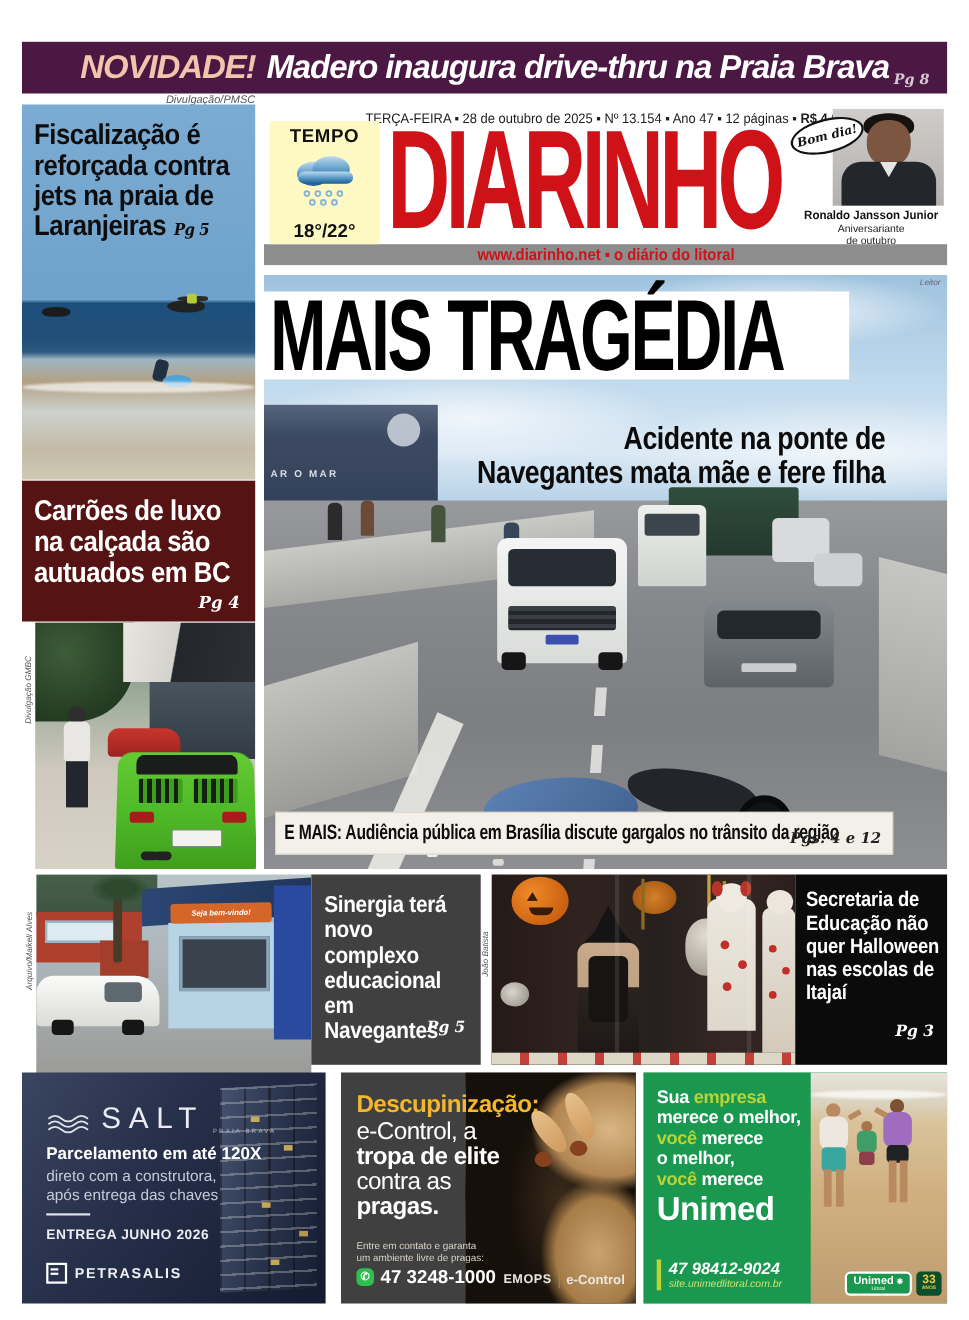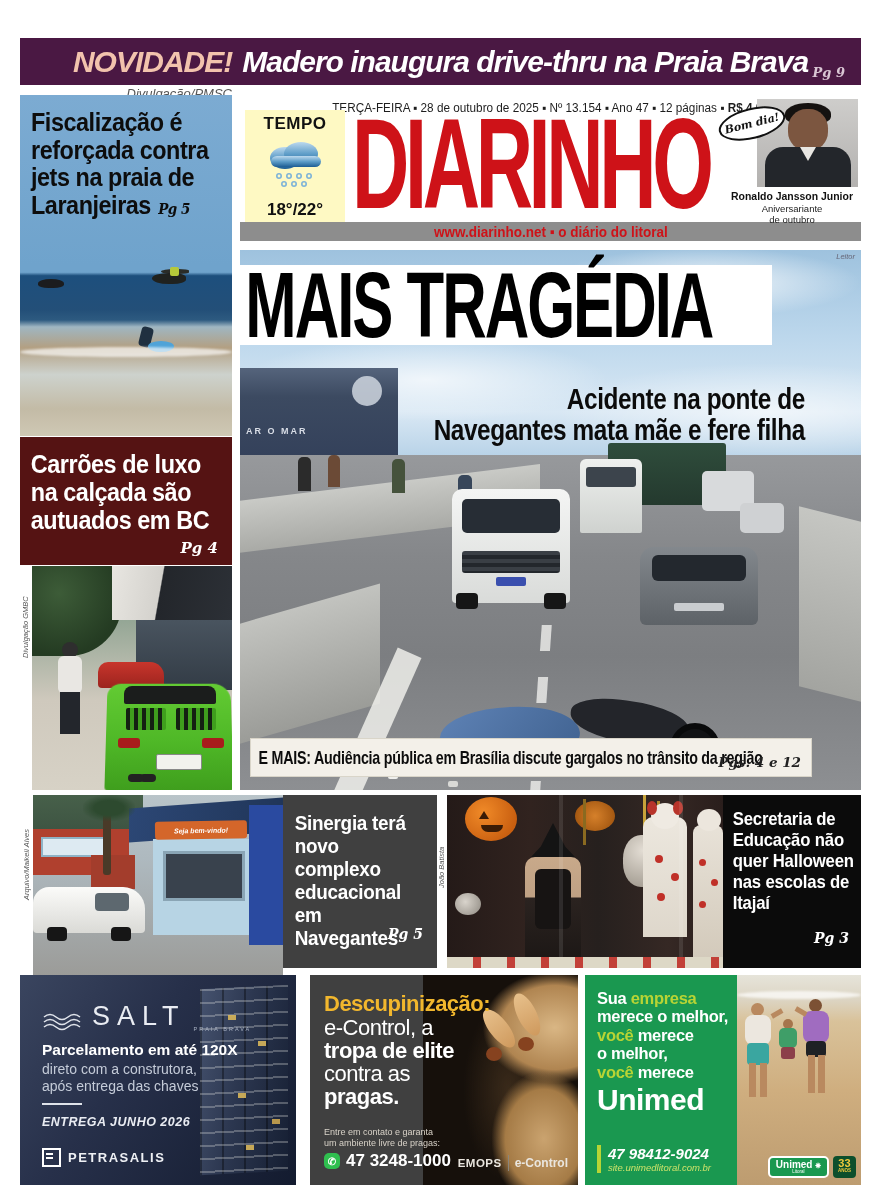--- a/index.html
+++ b/index.html
@@ -1,20 +1,20 @@
 <!DOCTYPE html>
 <html><head>
 <meta charset="utf-8">
 <style>
   html,body{margin:0;padding:0;background:#e9e9e9;}
   #page{position:relative;width:881px;height:1200px;background:#ffffff;overflow:hidden;
         font-family:"Liberation Sans",sans-serif;color:#111;}
   .abs{position:absolute;}
   .pg{font-family:"DejaVu Serif",serif;font-style:italic;font-weight:bold;}
-  .credit{font-style:italic;font-size:13px;color:#555;}
+  .credit{font-style:italic;font-size:10px;color:#555;}
   .vcredit{writing-mode:vertical-rl;transform:rotate(180deg);font-style:italic;font-size:7.5px;color:#555;}
   .cond{transform-origin:left top;display:inline-block;white-space:normal;}
 
   
   .banner{left:20px;top:38px;width:841px;height:47px;background:#4a1843;display:flex;align-items:center;justify-content:center;}
   .banner-hl{color:#f2c3ad;font-weight:900;font-style:italic;font-size:30px;letter-spacing:-1px;margin-right:10px;}
   .banner-tx{color:#ffffff;font-weight:900;font-style:italic;font-size:30px;letter-spacing:-1px;}
   .banner-pg{position:absolute;right:16px;bottom:5px;color:#d9c6d4;font-size:13px;}
 
   
@@ -85,21 +85,21 @@
 
   
   .salt{left:20px;top:975px;width:276px;height:210px;background:linear-gradient(125deg,#3a455f 0%,#27304a 40%,#131b2f 100%);color:#e9ecf2;overflow:hidden;}
   .salt-brand{position:absolute;left:22px;top:26px;display:flex;align-items:flex-end;}
   .salt-name{font-size:27px;letter-spacing:7px;color:#e9ecf2;margin-left:10px;font-weight:normal;}
   .salt-sub{font-size:5.5px;letter-spacing:2px;color:#aab3c4;margin-left:8px;margin-top:10px;}
   .salt-offer1{position:absolute;left:22px;top:66px;font-weight:bold;font-size:15.5px;color:#fff;}
   .salt-offer2{position:absolute;left:22px;top:86px;font-size:14px;color:#c4cbd8;}
   .salt-offer3{position:absolute;left:22px;top:103px;font-size:14px;color:#c4cbd8;}
   .salt-div{position:absolute;left:22px;top:128px;width:40px;height:2px;background:#dfe3ea;}
-  .salt-delivery{position:absolute;left:22px;top:140px;font-weight:bold;font-size:12.5px;letter-spacing:.5px;color:#e9ecf2;font-style:italic;}
+  .salt-delivery{position:absolute;left:22px;top:140px;font-weight:bold;font-size:12.5px;letter-spacing:.5px;color:#e9ecf2;}
   .salt-co{position:absolute;left:22px;bottom:18px;display:flex;align-items:center;}
   .salt-co-icon{width:15px;height:15px;border:2px solid #fff;margin-right:7px;position:relative;}
   .salt-co-icon:before{content:"";position:absolute;left:2px;top:3px;width:7px;height:2px;background:#fff;box-shadow:0 4px 0 #fff;}
   .salt-co-name{font-weight:bold;font-size:13px;letter-spacing:1.5px;color:#eef0f4;}
   .salt-tower{position:absolute;right:8px;top:12px;width:88px;height:186px;transform:skewY(-3deg);
     background:
       repeating-linear-gradient(180deg,rgba(240,240,235,.28) 0 2px,transparent 2px 13px),
       repeating-linear-gradient(90deg,rgba(0,0,0,.35) 0 2px,transparent 2px 22px),
       linear-gradient(100deg,#46536f 0%,#2c3750 45%,#161f33 100%);}
   .salt-lit{position:absolute;width:8px;height:5px;background:#d8b65a;opacity:.9;}
@@ -140,21 +140,21 @@
   .uni-badge small{display:block;font-size:4.5px;color:#f0c93c;}
 </style>
 </head>
 <body>
 
 <div id="page">
 
   <div class="abs banner">
     <span class="banner-hl">NOVIDADE!</span>
     <span class="banner-tx">Madero inaugura drive-thru na Praia Brava</span>
-    <span class="banner-pg pg">Pg 9</span>
+    <span class="banner-pg pg">Pg 8</span>
   </div>
 
   <div class="abs credit" style="left:20px;top:86px;width:212px;text-align:right;">Divulgação/PMSC</div>
   <div class="abs jets">
     <div class="jets-hl">
       <div class="cond"><span>Fiscalização é reforçada contra jets na praia de Laranjeiras</span><span class="pg">Pg 5</span></div>
     </div>
 
     <div class="abs" style="left:18px;top:184px;width:26px;height:9px;background:#1b1c1e;border-radius:50% 50% 40% 40%;"></div>
     <div class="abs" style="left:132px;top:178px;width:34px;height:11px;background:#20221f;border-radius:50% 40% 40% 50%;box-shadow:6px -7px 0 -3px #2a2c28;"></div>

